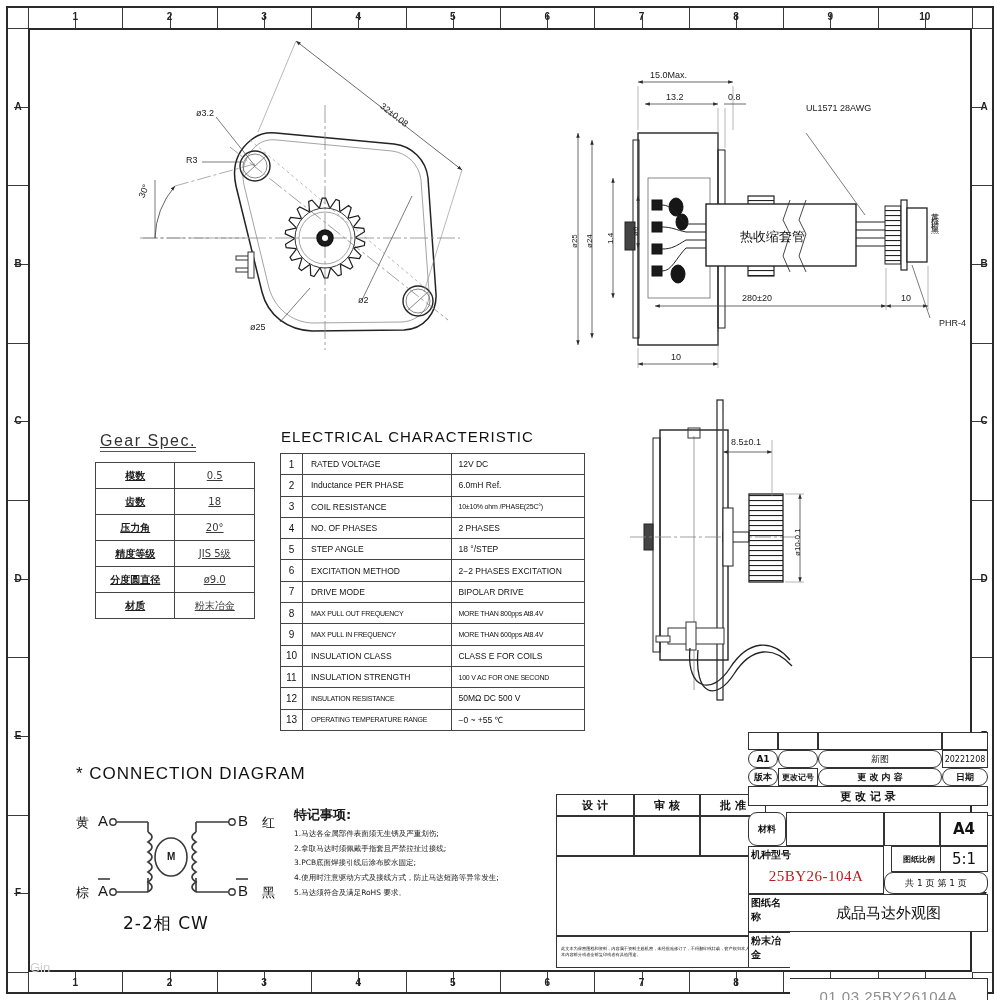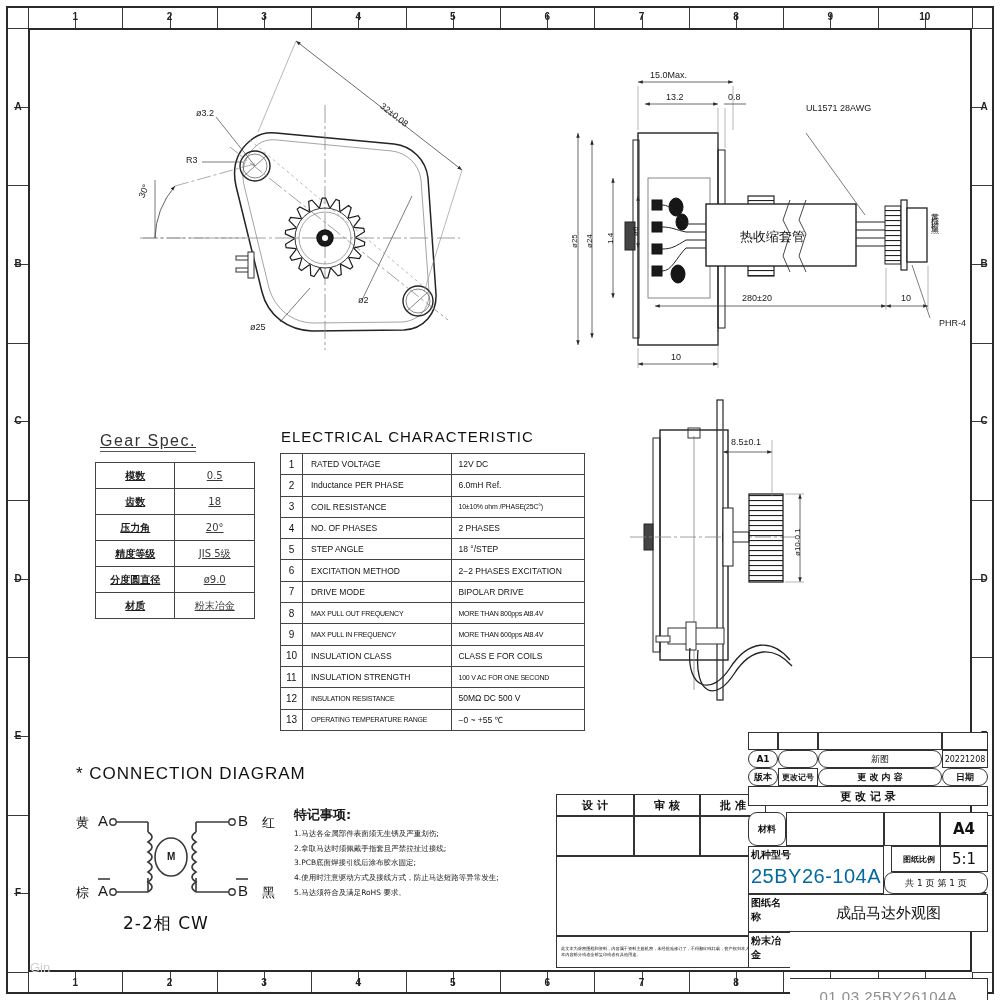--- a/index.html
+++ b/index.html
@@ -120,21 +120,21 @@
     align-items: flex-start; justify-content: flex-start;
     padding: 1px 2px;
   }
   .t9 { font-size: 9px; border-radius: 9px; }
   .t8 { font-size: 8px; text-align: right; }
   .t7 { font-size: 10px; }
   .t11 { font-size: 11px; }
   .t15 { font-size: 15px; }
   .bold { font-weight: bold; }
   .grayno { color: #8d8d8d; font-family: "Liberation Sans", sans-serif; font-size: 15px; letter-spacing: 0.5px; }
-  .modelno { font-family: Liberation Sans, sans-serif; font-size: 20px; color: #0369a1; letter-spacing: 0.5px; }
+  .modelno { font-family: Liberation Serif, serif; font-size: 15px; color: #b91c1c; letter-spacing: 0.5px; }
   .disclaim {
     font-size: 4.2px; line-height: 1.55; color: #111;
     padding: 2px 4px; text-align: left; word-break: break-all;
   }
   .watermark {
     position: absolute; left: 30px; top: 960px;
     font-size: 13px; color: #cfcfcf; font-family: "Liberation Sans", sans-serif;
   }
 </style>
 </head>

